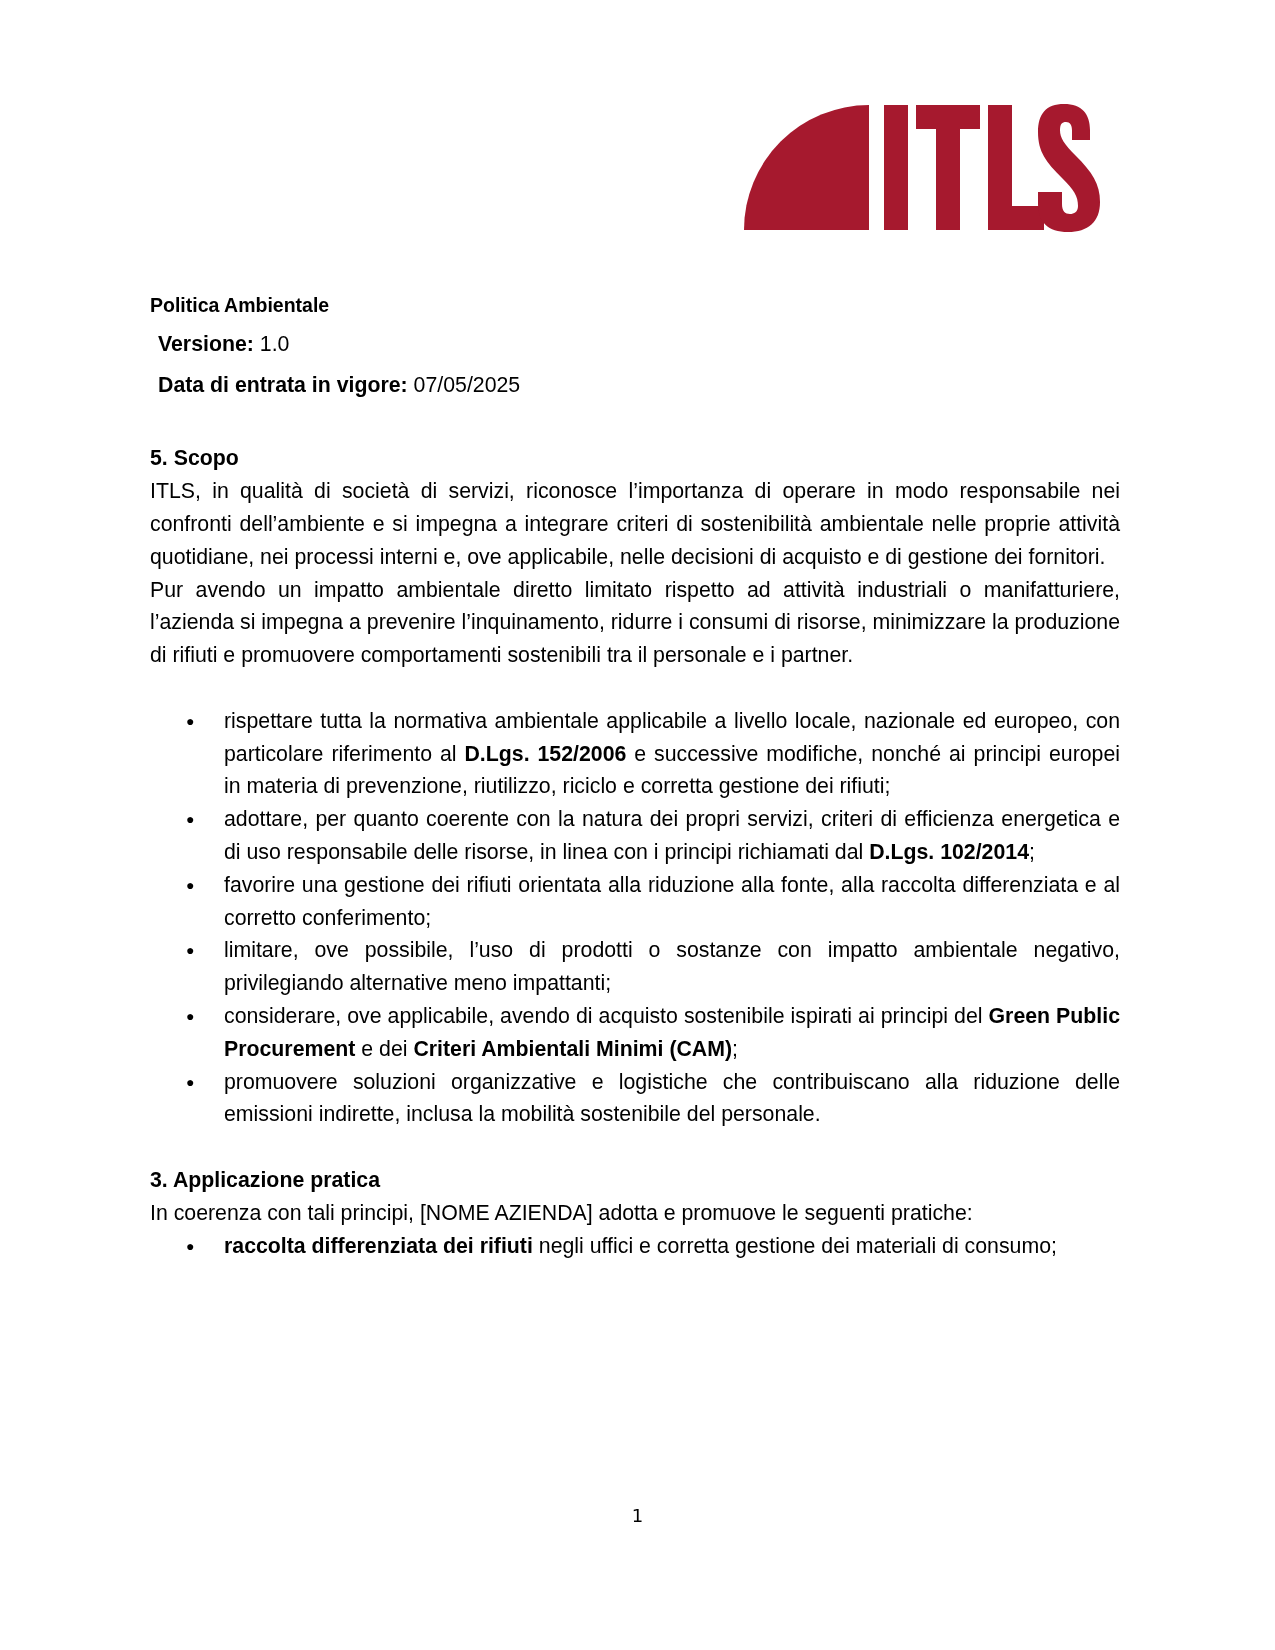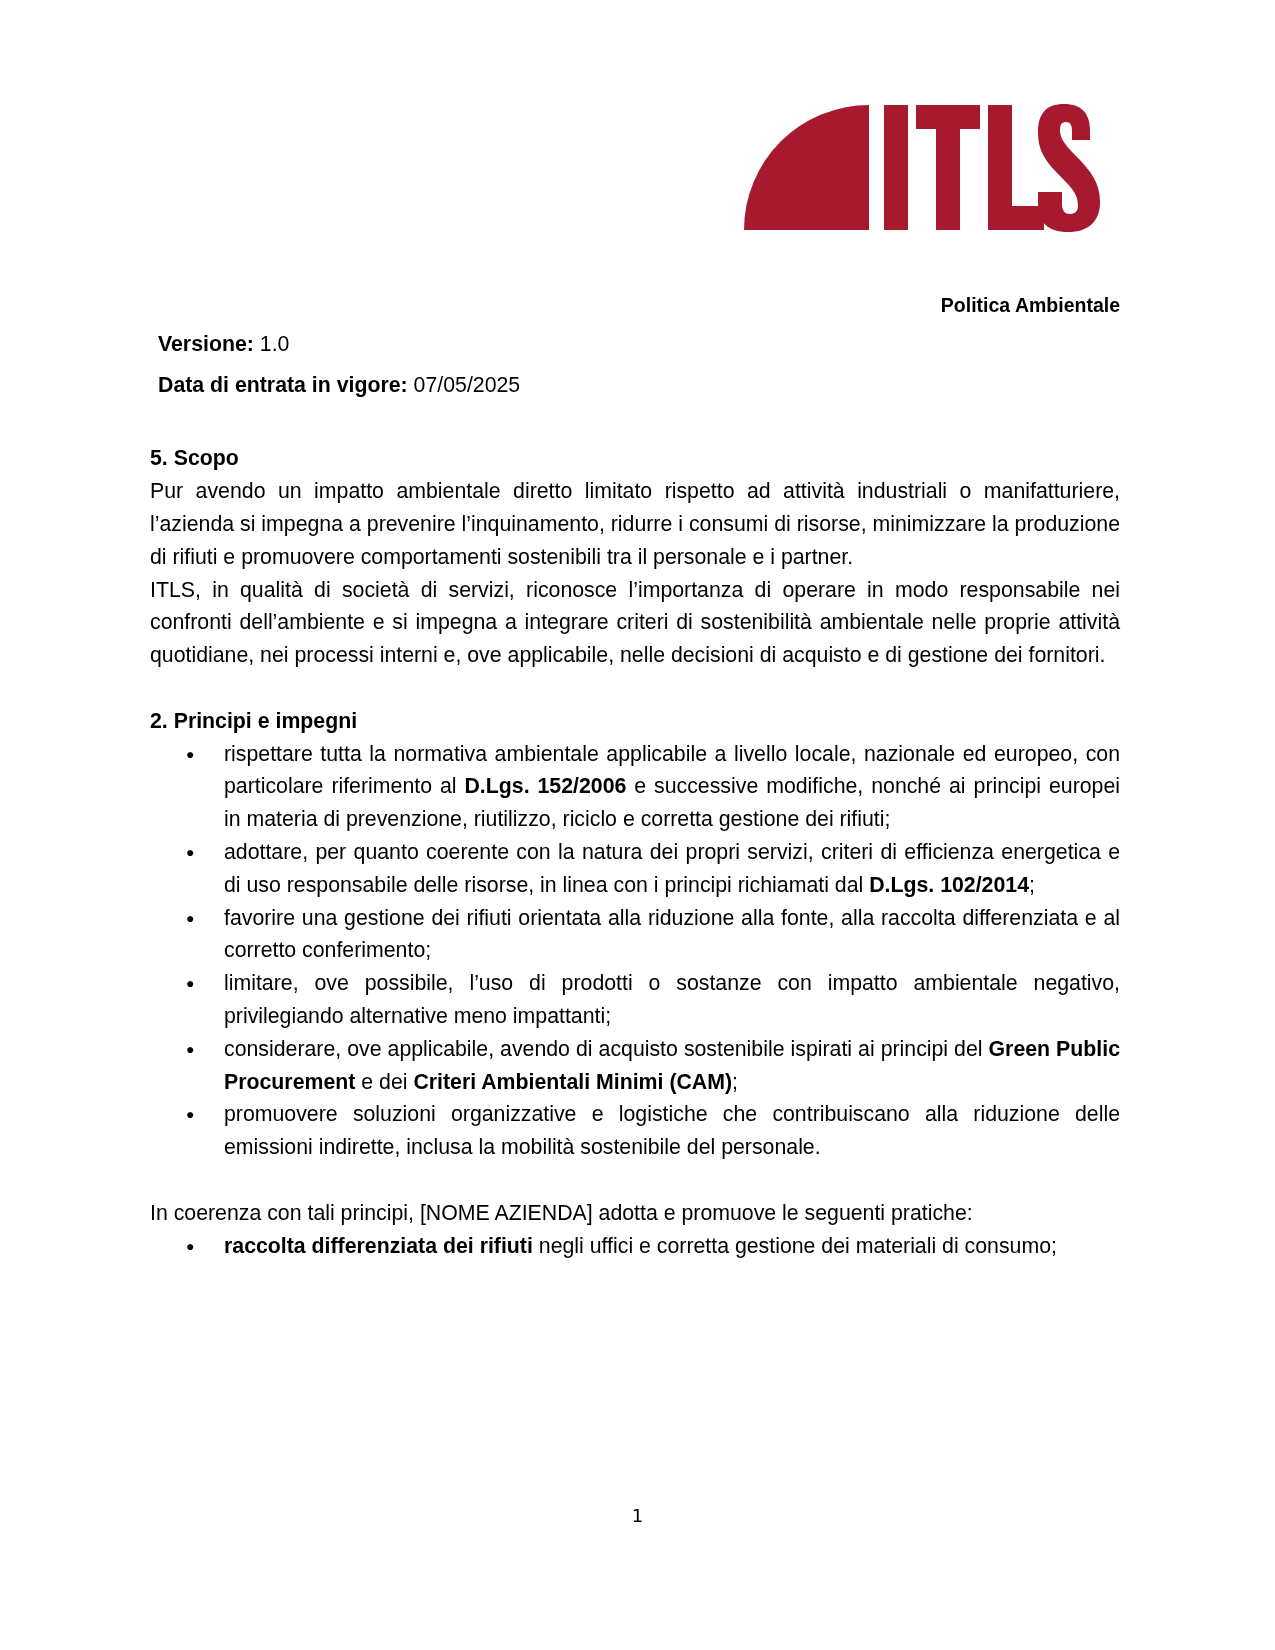--- a/index.html
+++ b/index.html
@@ -1,21 +1,21 @@
 <!DOCTYPE html>
 <html><head>
 <meta charset="utf-8">
 <style>
   html, body { margin: 0; padding: 0; background: #ffffff; }
   body { width: 1275px; height: 1650px; position: relative; overflow: hidden;
          font-family: "Liberation Sans", sans-serif; color: #000; }
   .logo { position: absolute; left: 744px; top: 100px; width: 376px; height: 132px; }
   .page { position: absolute; left: 150px; top: 290px; width: 970px;
           font-size: 21.3px; line-height: 32.8px; }
-  .doc-title { text-align: right; font-weight: bold; font-size: 19.5px; line-height: 30px; margin: 0 0 2px 0; }
+  .doc-title { text-align: left; font-weight: bold; font-size: 19.5px; line-height: 30px; margin: 0 0 2px 0; }
   .meta-line { margin: 8px; }
   .b { font-weight: bold; }
   .section-heading { font-weight: bold; margin: 0; }
   p { margin: 0; text-align: justify; text-align-last: left; }
   .gap { height: 32.8px; }
   ul { margin: 0; padding: 0; list-style: none; }
   li { position: relative; padding-left: 74px; text-align: justify; }
   li .bullet { position: absolute; left: 36px; top: 0; font-size: 14px; }
   .page-number { position: absolute; left: 0; width: 1275px; top: 1505px; text-align: center;
                  font-family: "DejaVu Sans", sans-serif; font-size: 18px; }
@@ -31,34 +31,34 @@
   <path d="M346 40 V30 C346 14 338 4 320 4 C302 4 294 14 294 32 C294 52 302 62 318 78 C330 90 334 96 334 106 C334 112 330 114 326 114 C321 114 318 111 318 104 V92 H294 V104 C294 122 304 132 324 132 C344 132 356 122 356 102 C356 84 348 72 332 56 C320 44 316 38 316 30 C316 24 318 22 322 22 C326 22 328 25 328 31 V40 Z" fill="#A6192E"></path>
 </svg>
 
 <div class="page">
   <div class="doc-title">Politica Ambientale</div>
   <div class="meta-line"><span class="b">Versione:</span><span> 1.0</span></div>
   <div class="meta-line"><span class="b">Data di entrata in vigore:</span><span> 07/05/2025</span></div>
   <div class="gap"></div>
 
   <div class="section-heading">5. Scopo</div>
+  <p>ITLS, in qualità di società di servizi, riconosce l’importanza di operare in modo responsabile nei confronti dell’ambiente e si impegna a integrare criteri di sostenibilità ambientale nelle proprie attività quotidiane, nei processi interni e, ove applicabile, nelle decisioni di acquisto e di gestione dei fornitori.</p>
   <p>Pur avendo un impatto ambientale diretto limitato rispetto ad attività industriali o manifatturiere, l’azienda si impegna a prevenire l’inquinamento, ridurre i consumi di risorse, minimizzare la produzione di rifiuti e promuovere comportamenti sostenibili tra il personale e i partner.</p>
-  <p>ITLS, in qualità di società di servizi, riconosce l’importanza di operare in modo responsabile nei confronti dell’ambiente e si impegna a integrare criteri di sostenibilità ambientale nelle proprie attività quotidiane, nei processi interni e, ove applicabile, nelle decisioni di acquisto e di gestione dei fornitori.</p>
   <div class="gap"></div>
 
-  <div class="section-heading">2. Principi e impegni</div>
   <ul>
     <li><span class="bullet">●</span><span>rispettare tutta la normativa ambientale applicabile a livello locale, nazionale ed europeo, con particolare riferimento al </span><span class="b">D.Lgs. 152/2006</span><span> e successive modifiche, nonché ai principi europei in materia di prevenzione, riutilizzo, riciclo e corretta gestione dei rifiuti;</span></li>
     <li><span class="bullet">●</span><span>adottare, per quanto coerente con la natura dei propri servizi, criteri di efficienza energetica e di uso responsabile delle risorse, in linea con i principi richiamati dal </span><span class="b">D.Lgs. 102/2014</span><span>;</span></li>
     <li><span class="bullet">●</span><span>favorire una gestione dei rifiuti orientata alla riduzione alla fonte, alla raccolta differenziata e al corretto conferimento;</span></li>
     <li><span class="bullet">●</span><span>limitare, ove possibile, l’uso di prodotti o sostanze con impatto ambientale negativo, privilegiando alternative meno impattanti;</span></li>
     <li><span class="bullet">●</span><span>considerare, ove applicabile, avendo di acquisto sostenibile ispirati ai principi del </span><span class="b">Green Public Procurement</span><span> e dei </span><span class="b">Criteri Ambientali Minimi (CAM)</span><span>;</span></li>
     <li><span class="bullet">●</span><span>promuovere soluzioni organizzative e logistiche che contribuiscano alla riduzione delle emissioni indirette, inclusa la mobilità sostenibile del personale.</span></li>
   </ul>
   <div class="gap"></div>
 
+  <div class="section-heading">3. Applicazione pratica</div>
   <p>In coerenza con tali principi, [NOME AZIENDA] adotta e promuove le seguenti pratiche:</p>
   <ul>
     <li><span class="bullet">●</span><span class="b">raccolta differenziata dei rifiuti</span><span> negli uffici e corretta gestione dei materiali di consumo;</span></li>
   </ul>
 </div>
 
 <div class="page-number">1</div>
 
 </body></html>

